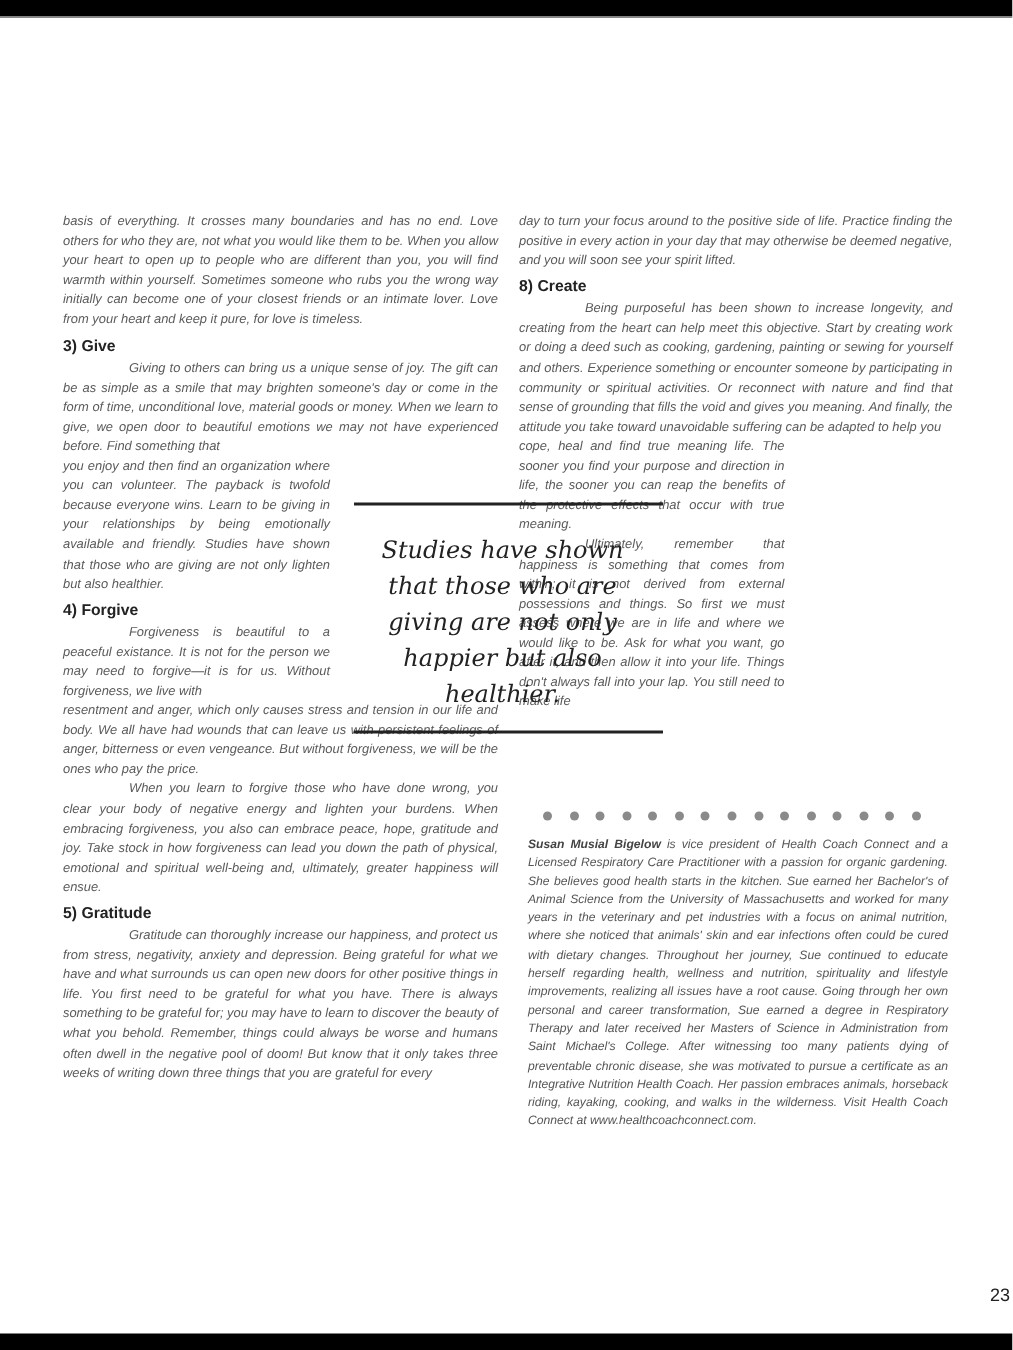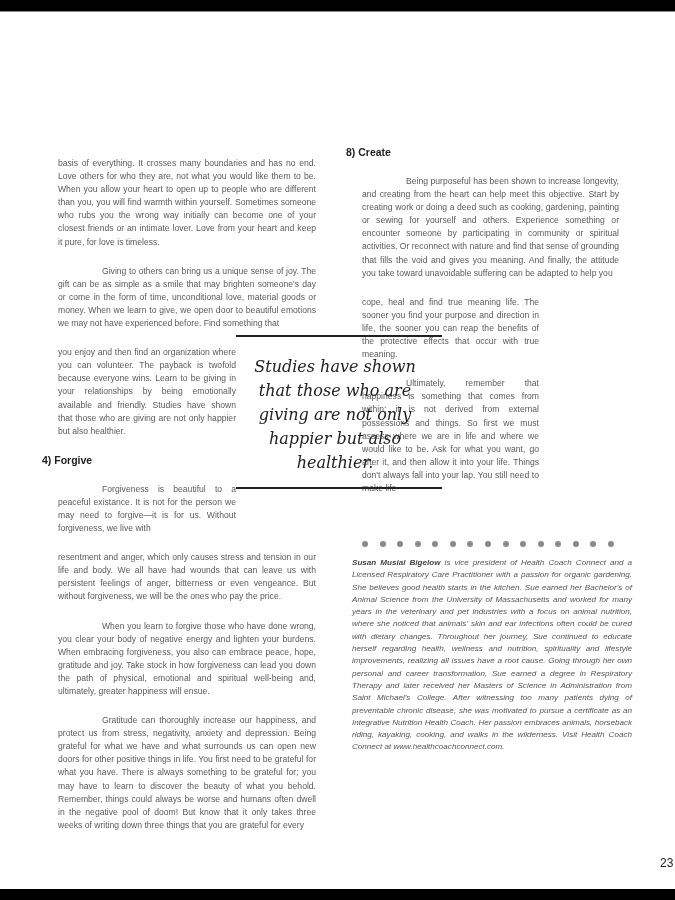--- a/index.html
+++ b/index.html
@@ -2,21 +2,21 @@
 <html><head>
 <meta charset="utf-8">
 <style>
   html, body { margin:0; padding:0; }
   body { width:675px; height:900px; position:relative; background:#fff; overflow:hidden;
          font-family:"Liberation Sans", sans-serif; color:#555; }
   .bar-top { position:absolute; left:0; top:0; width:675px; height:11px; background:#000; }
   .bar-top::after { content:""; position:absolute; left:0; bottom:-1px; width:100%; height:1px; background:#888; }
   .bar-bottom { position:absolute; left:0; top:889px; width:675px; height:11px; background:#000; }
   .col { position:absolute; font-size:8.6px; line-height:13.1px; text-align:justify; color:#5a5a5a; }
-  .col p { margin:16px; }
+  .col p { margin:0;font-style:italic; }
   .col1 { left:42px; top:141px; width:290px; }
   .col2 { left:346px; top:141px; width:289px; }
   .indent { text-indent:44px; }
   h3 { margin:5px 0 1px 0; font-size:10.5px; line-height:13px; color:#222; font-weight:bold; }
   .narrow-left { width:178px; }
   .narrow-right { margin-left:112px; width:177px; }
   .pull { position:absolute; left:236px; top:335px; width:206px; height:154px; }
   .pull .rule { position:absolute; left:0; width:206px; height:2px; background:#222; }
   .pull .rule.top { top:0; }
   .pull .rule.bot { top:152px; }
@@ -30,32 +30,35 @@
   .pagenum { position:absolute; left:660px; top:856px; font-size:12px; color:#222; }
 </style>
 </head>
 <body>
 
 <div class="bar-top"></div>
 
 <div class="col col1">
   <p>basis of everything. It crosses many boundaries and has no end. Love others for who they are, not what you would like them to be. When you allow your heart to open up to people who are different than you, you will find warmth within yourself. Sometimes someone who rubs you the wrong way initially can become one of your closest friends or an intimate lover. Love from your heart and keep it pure, for love is timeless.</p>
 
+  <h3>3) Give</h3>
   <p class="indent">Giving to others can bring us a unique sense of joy. The gift can be as simple as a smile that may brighten someone's day or come in the form of time, unconditional love, material goods or money. When we learn to give, we open door to beautiful emotions we may not have experienced before. Find something that</p>
-  <p class="narrow-left">you enjoy and then find an organization where you can volunteer. The payback is twofold because everyone wins. Learn to be giving in your relationships by being emotionally available and friendly. Studies have shown that those who are giving are not only happier but also healthier.</p>
+  <p class="narrow-left">you enjoy and then find an organization where you can volunteer. The payback is twofold because everyone wins. Learn to be giving in your relationships by being emotionally available and friendly. Studies have shown that those who are giving are not only lighten but also healthier.</p>
 
   <h3>4) Forgive</h3>
   <p class="indent narrow-left">Forgiveness is beautiful to a peaceful existance. It is not for the person we may need to forgive—it is for us. Without forgiveness, we live with</p>
   <p>resentment and anger, which only causes stress and tension in our life and body. We all have had wounds that can leave us with persistent feelings of anger, bitterness or even vengeance. But without forgiveness, we will be the ones who pay the price.</p>
   <p class="indent">When you learn to forgive those who have done wrong, you clear your body of negative energy and lighten your burdens. When embracing forgiveness, you also can embrace peace, hope, gratitude and joy. Take stock in how forgiveness can lead you down the path of physical, emotional and spiritual well-being and, ultimately, greater happiness will ensue.</p>
 
+  <h3>5) Gratitude</h3>
   <p class="indent">Gratitude can thoroughly increase our happiness, and protect us from stress, negativity, anxiety and depression. Being grateful for what we have and what surrounds us can open new doors for other positive things in life. You first need to be grateful for what you have. There is always something to be grateful for; you may have to learn to discover the beauty of what you behold. Remember, things could always be worse and humans often dwell in the negative pool of doom! But know that it only takes three weeks of writing down three things that you are grateful for every</p>
 </div>
 
 <div class="col col2">
+  <p>day to turn your focus around to the positive side of life. Practice finding the positive in every action in your day that may otherwise be deemed negative, and you will soon see your spirit lifted.</p>
 
   <h3>8) Create</h3>
   <p class="indent">Being purposeful has been shown to increase longevity, and creating from the heart can help meet this objective. Start by creating work or doing a deed such as cooking, gardening, painting or sewing for yourself and others. Experience something or encounter someone by participating in community or spiritual activities. Or reconnect with nature and find that sense of grounding that fills the void and gives you meaning. And finally, the attitude you take toward unavoidable suffering can be adapted to help you</p>
   <p class="narrow-right">cope, heal and find true meaning life. The sooner you find your purpose and direction in life, the sooner you can reap the benefits of the protective effects that occur with true meaning.</p>
   <p class="indent narrow-right">Ultimately, remember that happiness is something that comes from within; it is not derived from external possessions and things. So first we must assess where we are in life and where we would like to be. Ask for what you want, go after it, and then allow it into your life. Things don't always fall into your lap. You still need to make life</p>
 </div>
 
 <div class="pull">
   <div class="rule top"></div>
   <div class="quote">Studies have shown that those who are giving are not only happier but also healthier.</div>

